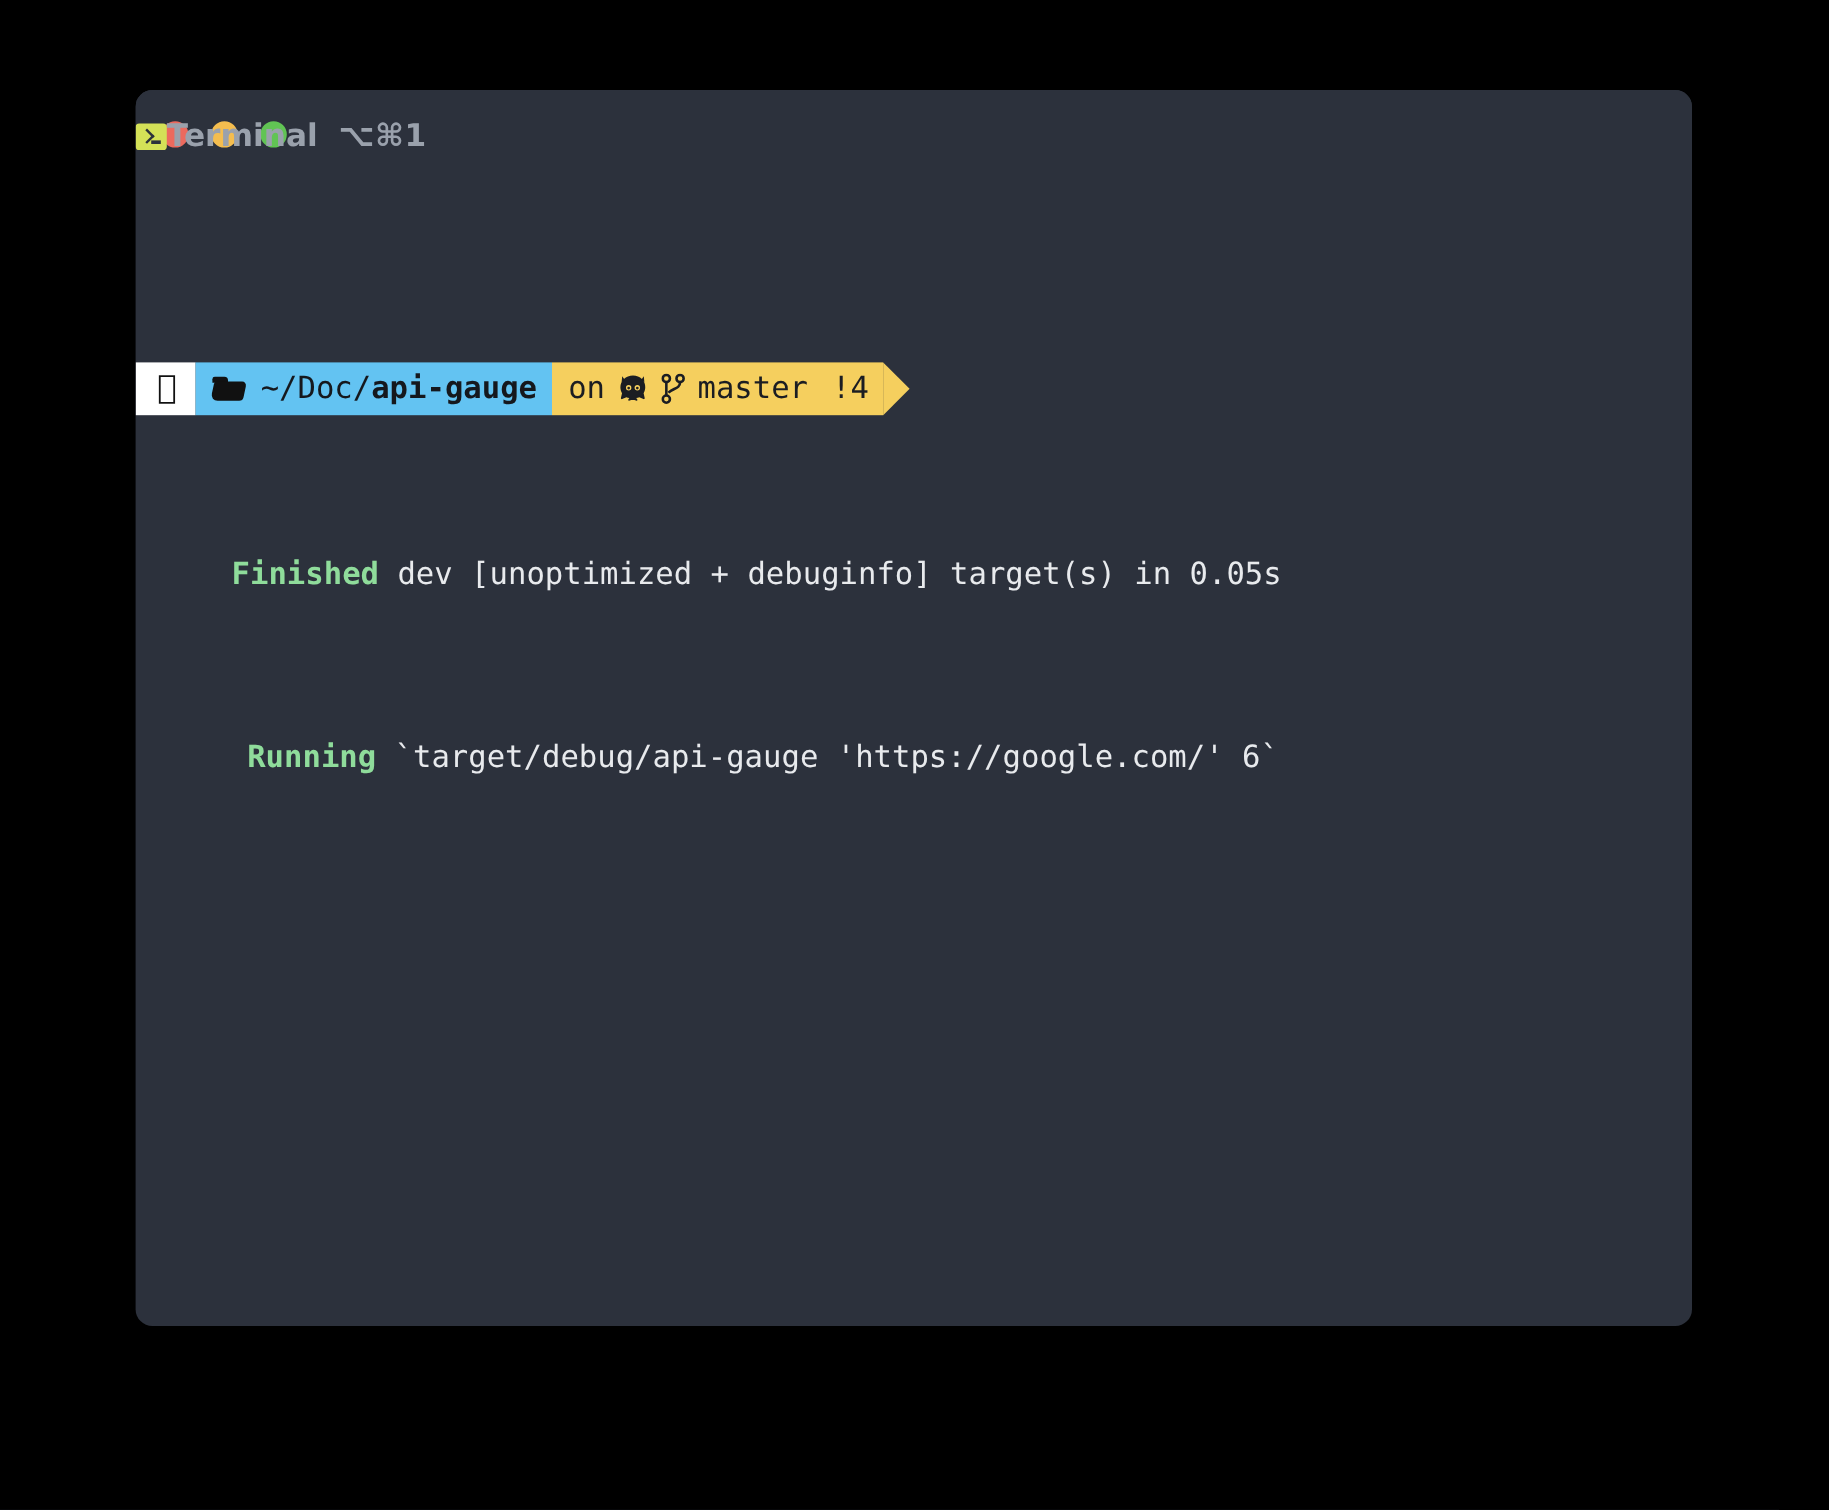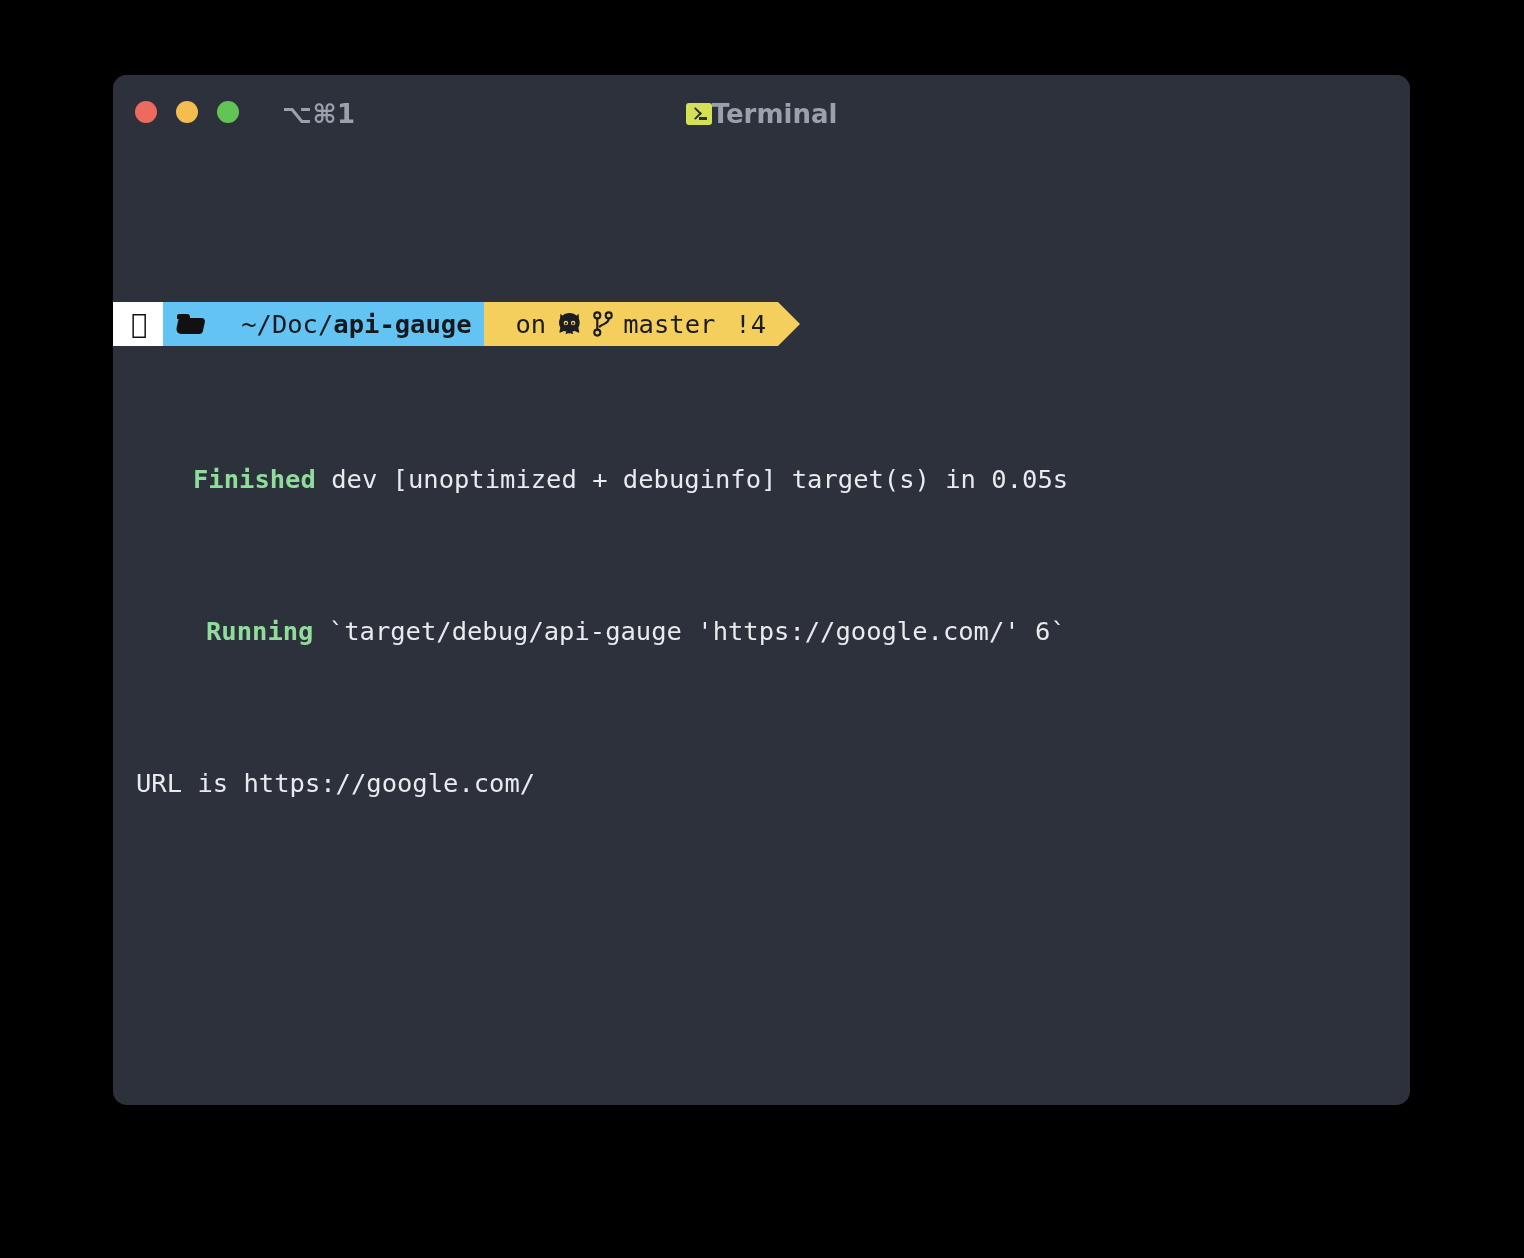--- a/index.html
+++ b/index.html
@@ -58,21 +58,21 @@
     font-weight: bold;
     letter-spacing: 0.5px;
     font-family: "DejaVu Sans", sans-serif;
   }
 
   .title-center {
     position: absolute;
     left: 0; right: 0;
     top: 24px;
     display: flex;
-    justify-content: center;
+    justify-content: flex-start;
     align-items: center;
     pointer-events: none;
   }
   .term-icon {
     width: 26px;
     height: 22px;
     background: #d4e157;
     border-radius: 3px;
     position: relative;
     display: inline-block;
@@ -169,27 +169,27 @@
   }
   .seg-path .folder::after {
     content: "";
     position: absolute;
     left: 0; top: 4px;
     width: 27px; height: 16px;
     background: #111;
     border-radius: 2px 4px 3px 6px;
     transform: skewX(-12deg);
   }
-  .path-text { letter-spacing: 0px; margin-left: 24px; }
+  .path-text { letter-spacing: 0px; }
   .path-text b { font-weight: bold; }
 
   .seg-git {
     background: #f5cf5e;
     color: #1b1d22;
-    padding: 0 4px 0 32px;
+    padding: 0 4px 0 14px;
     gap: 10px;
   }
   .gh-icon {
     width: 27px; height: 24px;
     flex: none;
     display: inline-block;
   }
   .branch-icon {
     width: 20px; height: 26px;
     flex: none;
@@ -259,21 +259,20 @@
         <span>master</span>
         <span style="padding-left:10px;padding-right:8px">!4</span>
       </div>
       <div class="arrow-yellow"></div>
     </div>
 
     <div class="line"><span style="padding-left:57px"></span><span class="green">Finished</span><span class="plain"> dev [unoptimized + debuginfo] target(s) in 0.05s</span></div>
 
     <div class="line"><span style="padding-left:70px"></span><span class="green">Running</span><span class="plain"> `target/debug/api-gauge 'https://google.com/' 6`</span></div>
 
-    <div class="line">URL is https://google.com/</div>
     
     
     
 
     
 
     
     
 
     

